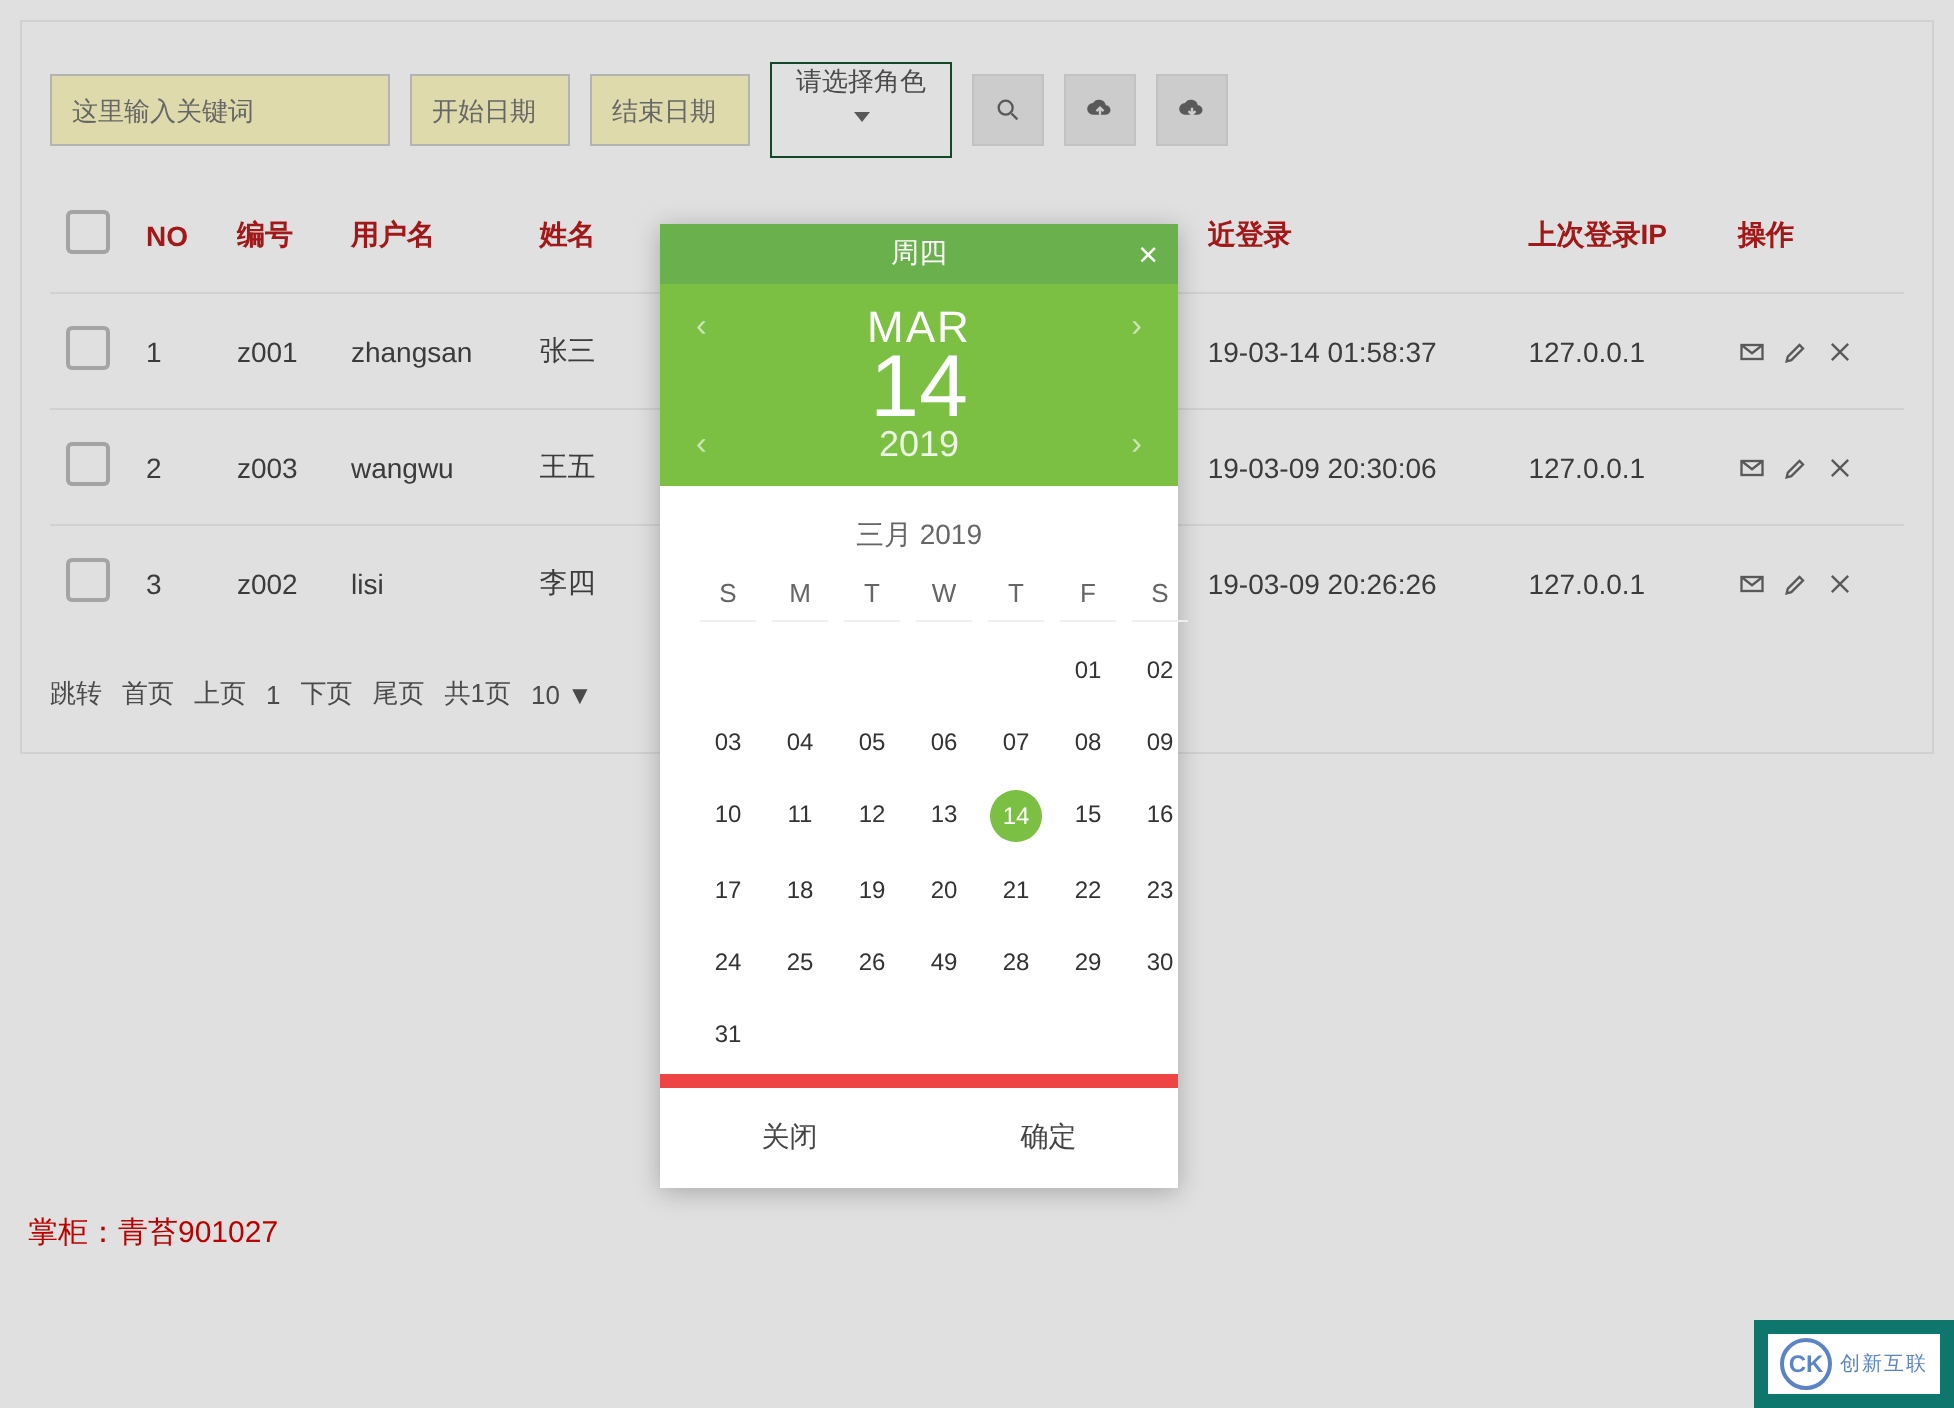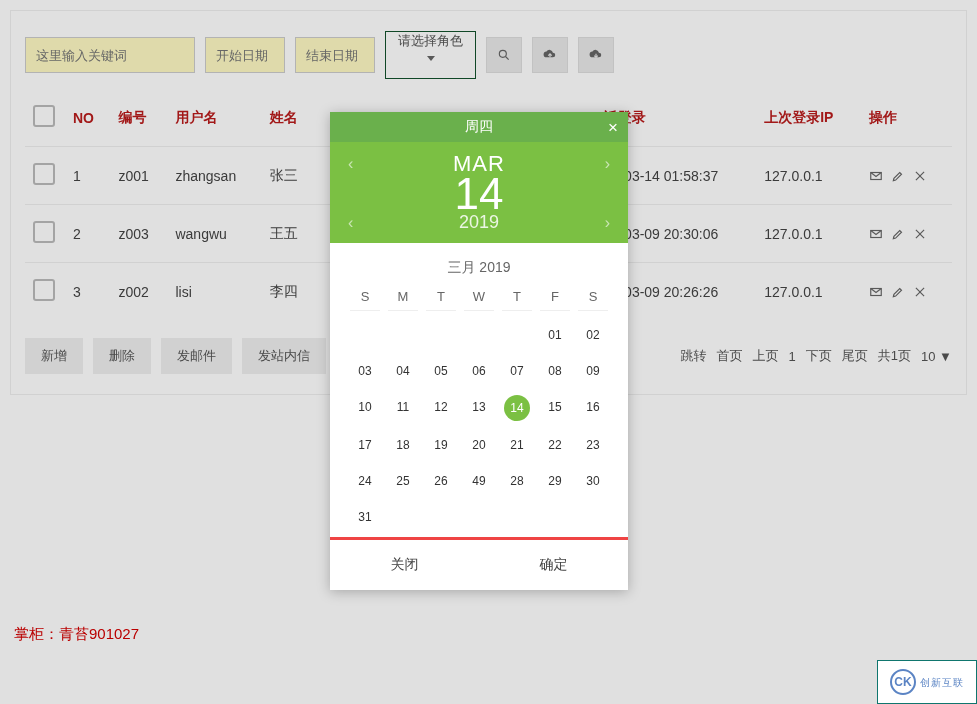--- a/index.html
+++ b/index.html
@@ -22,41 +22,41 @@
     .action-icons { display: flex; gap: 8px; align-items: center; }
     .op-ic { width: 14px; height: 14px; color: #666; cursor: pointer; }
     .bottom-row { display: flex; justify-content: space-between; margin-top: 18px; align-items: center; }
     .btn-group { display: flex; gap: 10px; }
     .btn { padding: 9px 16px; background: #eee; color: #555; border: none; cursor: pointer; font-size: 13px; }
     .pagination { display: flex; gap: 10px; color: #555; font-size: 13px; align-items: center; }
     .pag-item { cursor: pointer; }
     .footer-text { color: #d40000; font-size: 15px; margin-top: 230px; padding: 0 4px; }
 
     
-    .datepicker { position: absolute; width: 298px; left: 330px; top: 112px; background: #fff; box-shadow: 0 2px 12px rgba(0,0,0,0.25); z-index: 10; }
+    .datepicker { position: absolute; width: 259px; left: 330px; top: 112px; background: #fff; box-shadow: 0 2px 12px rgba(0,0,0,0.25); z-index: 10; }
     .dp-head-top { height: 30px; background: #6ab04c; color: #fff; display: flex; align-items: center; justify-content: center; position: relative; font-size: 14px; }
     .dp-close { position: absolute; right: 10px; top: 6px; color: #fff; font-size: 17px; cursor: pointer; }
     .dp-head-main { background: #7bc043; color: #fff; text-align: center; padding: 8px 0 10px; }
     .dp-nav-row { display: flex; align-items: center; justify-content: space-between; padding: 0 18px; height: 28px; }
     .dp-nav-arrow { color: rgba(255,255,255,0.6); font-size: 16px; cursor: pointer; }
     .dp-month { font-size: 22px; font-weight: 400; letter-spacing: 1px; }
     .dp-day { font-size: 44px; line-height: 1; font-weight: 300; margin: -6px 0 -4px; }
     .dp-year-row { display: flex; align-items: center; justify-content: space-between; padding: 0 18px; }
     .dp-year { font-size: 18px; color: rgba(255,255,255,0.85); }
     .dp-body { padding: 16px 20px 8px; }
     .dp-month-label { text-align: center; color: #666; font-size: 14px; margin-bottom: 12px; }
     .dp-grid { display: grid; grid-template-columns: repeat(7, 1fr); gap: 12px 8px; text-align: center; }
     .dp-dow { color: #666; font-size: 13px; font-weight: 500; padding-bottom: 6px; border-bottom: 1px solid #eee; }
     .dp-cell { font-size: 12px; color: #333; cursor: pointer; width: 28px; height: 24px; line-height: 24px; justify-self: center; }
     .dp-cell.selected { background: #7bc043; color: #fff; border-radius: 50%; width: 26px; height: 26px; line-height: 26px; }
-    .dp-footer { display: flex; justify-content: space-around; padding: 16px 0; border-top: 3px solid #ef4444; }
+    .dp-footer { display: flex; justify-content: space-around; padding: 16px 0; border-top: 7px solid #ef4444; }
     .dp-foot-btn { color: #444; font-size: 14px; cursor: pointer; }
 
     
-    .logo-box { position: absolute; right: 0; bottom: 0; width: 100px; height: 44px; background: #fff; border: 1px solid #0f766e; display: flex; align-items: center; justify-content: center; gap: 4px; z-index: 15; text-align: right; }
+    .logo-box { position: absolute; right: 0; bottom: 0; width: 100px; height: 44px; background: #fff; border: 7px solid #0f766e; display: flex; align-items: center; justify-content: center; gap: 4px; z-index: 15; text-align: right; }
     .logo-circle { width: 26px; height: 26px; border: 2px solid #5b84c4; border-radius: 50%; display:flex; align-items:center; justify-content:center; color:#5b84c4; font-size:12px; font-weight:bold; }
     .logo-text { font-size: 10px; color: #5b84c4; letter-spacing: 1px; line-height: 1.1; }
   </style>
 </head>
 <body>
 
 <div class="overlay"></div>
 
 <div class="content">
   <div class="panel">
@@ -175,26 +175,20 @@
                   <line x1="5" y1="5" x2="19" y2="19" stroke="currentColor" stroke-width="2"></line>
                   <line x1="19" y1="5" x2="5" y2="19" stroke="currentColor" stroke-width="2"></line>
                 </svg>
               </div>
             </td>
           </tr>
         </tbody>
     </table>
 
     <div class="bottom-row">
-      <div class="btn-group">
-        <button class="btn">新增</button>
-        <button class="btn">删除</button>
-        <button class="btn">发邮件</button>
-        <button class="btn">发站内信</button>
-      </div>
       <div class="pagination">
         <span class="pag-item">跳转</span>
         <span class="pag-item">首页</span>
         <span class="pag-item">上页</span>
         <span>1</span>
         <span class="pag-item">下页</span>
         <span class="pag-item">尾页</span>
         <span>共1页</span>
         <span class="pag-item">10 ▼</span>
       </div>

